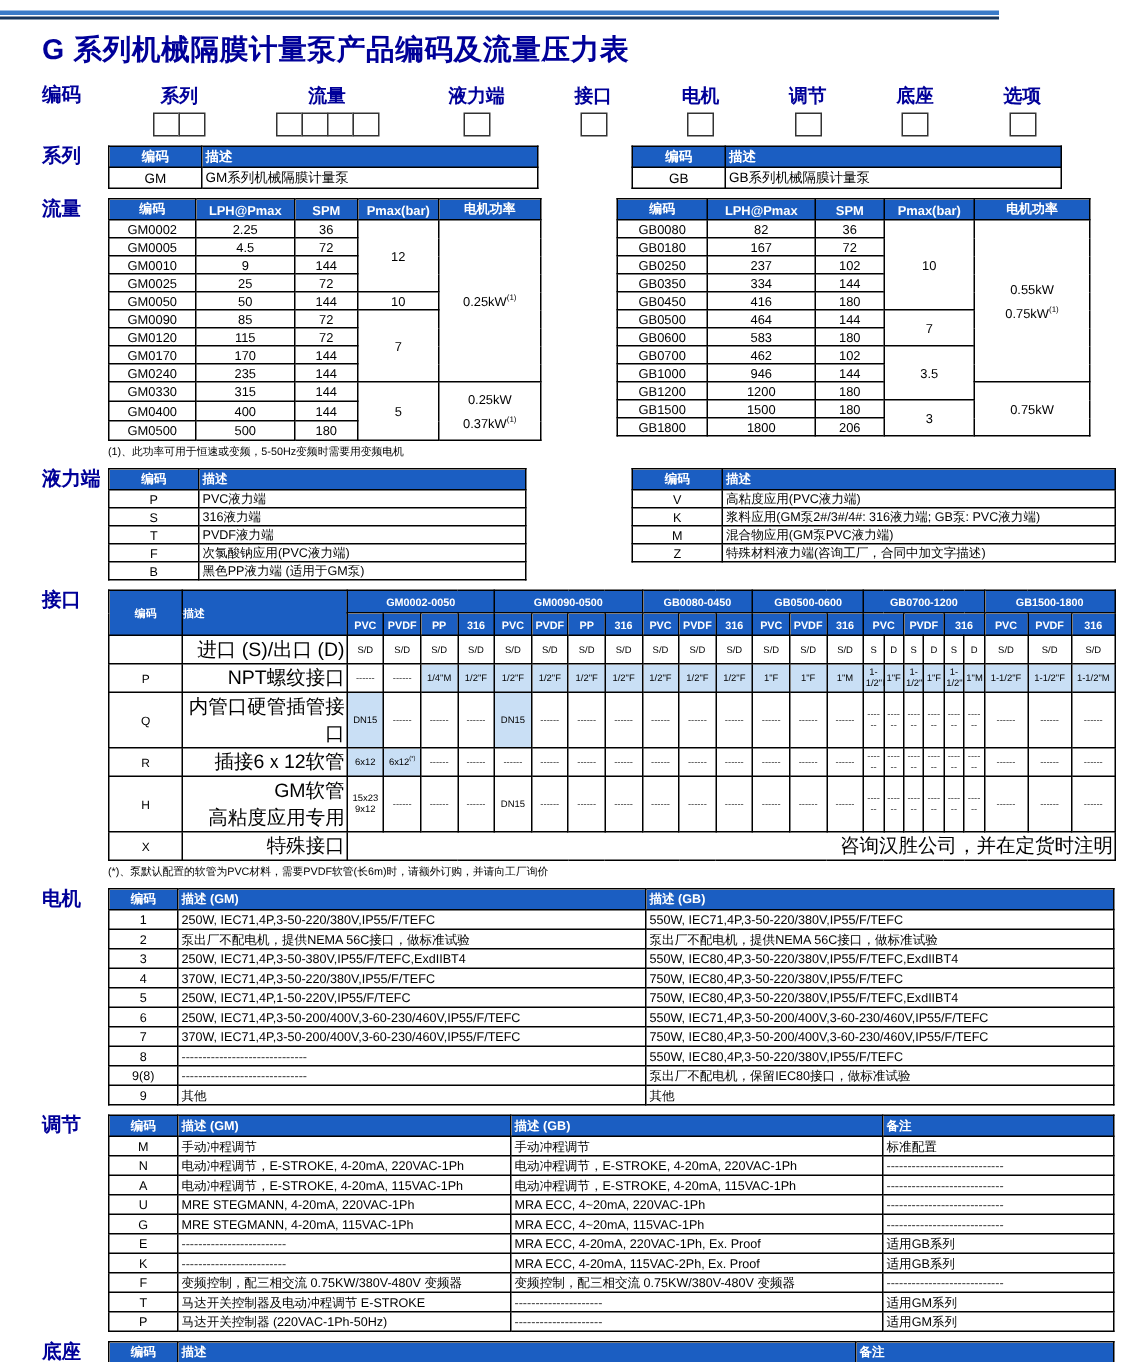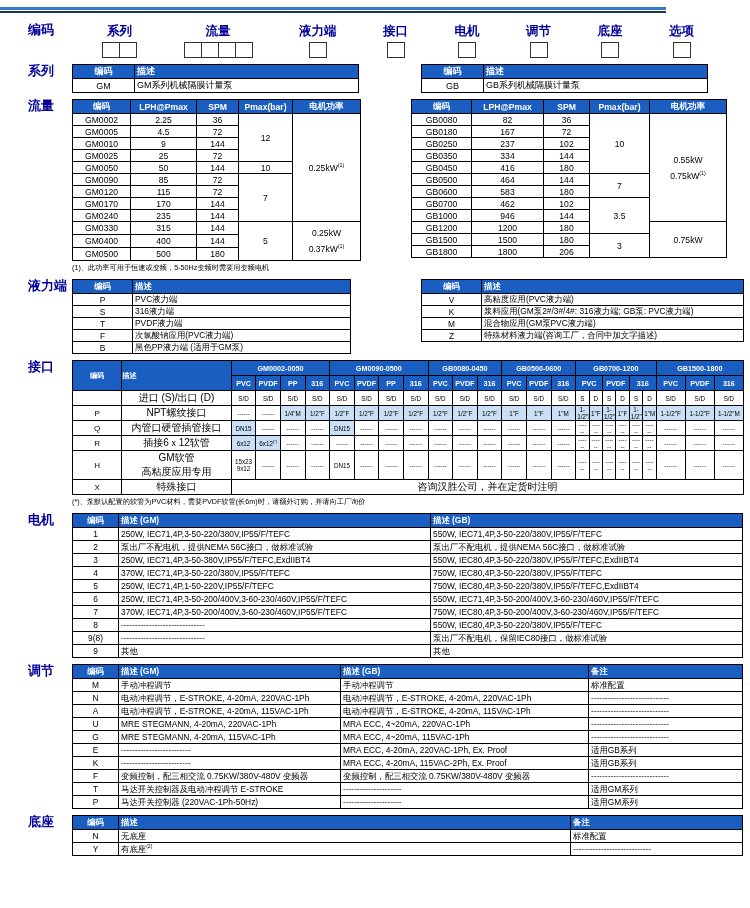--- a/index.html
+++ b/index.html
@@ -38,37 +38,38 @@
   .t-flow{width:288px;font-size:8.6px;}
   .t-flow2{width:315px;font-size:8.6px;}
   .gap-flow{width:50px;}
   .t-hyd{width:278px;font-size:8.4px;}
   .t-hyd2{width:322px;font-size:8.4px;}
   .gap-hyd{width:70px;}
   .power-cell .ln{margin:6px 0;}
   .t-iface{width:672px;font-size:6.3px;}
   .t-iface th{font-size:7.2px;padding:1px 0;height:12px;margin-left:40px;}
   .t-iface td{height:12px;padding:0 1px;}
-  .t-iface td.desc{font-size:10px;text-align:center;}
+  .t-iface td.desc{font-size:13px;text-align:right;}
   .t-iface td.code{font-size:8px;}
   .t-motor{width:670px;font-size:8.4px;}
   .t-adj{width:670px;font-size:8.4px;}
   .t-opt{width:670px;font-size:8.4px;}
   .t-motor td,.t-adj td,.t-opt td{height:12px;}
 </style>
 </head>
 <body>
 
 <div class="page">
 
   <div class="top-rule">
     <div class="a"></div>
     <div class="b"></div>
   </div>
 
+  <div class="title">G 系列机械隔膜计量泵产品编码及流量压力表</div>
 
   <div class="code-row">
     <div class="sec-label">编码</div>
     <div class="code-groups" id="code-groups">
         <div class="code-group">
           <div class="cg-label">系列</div>
           <div class="box-row">
             <span class="box"></span>
             <span class="box"></span>
           </div>

